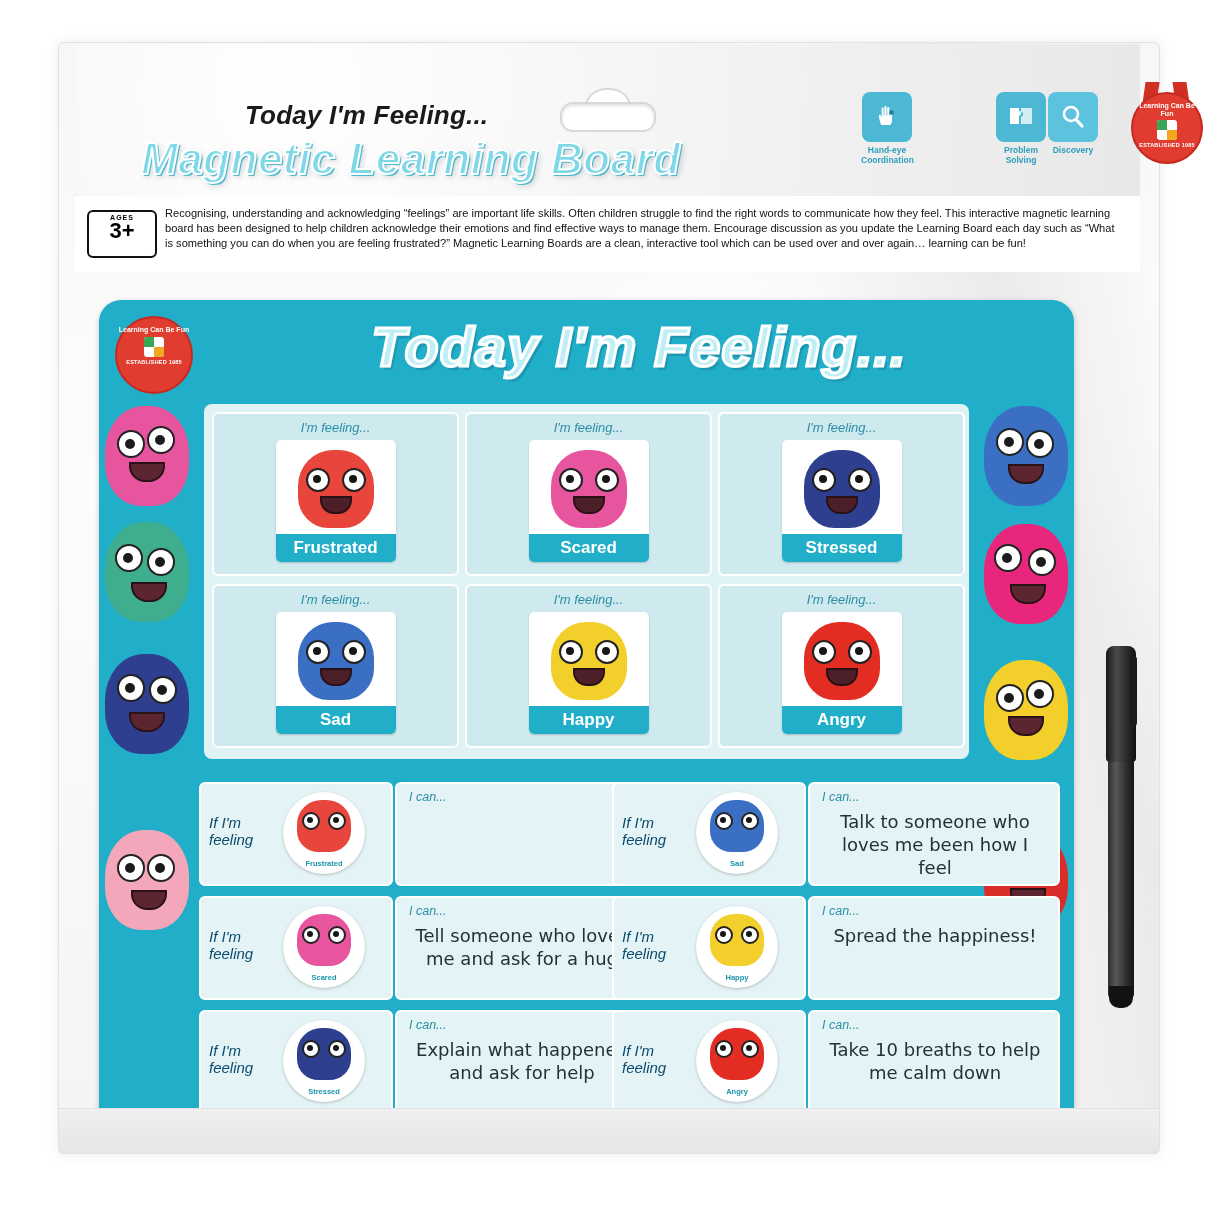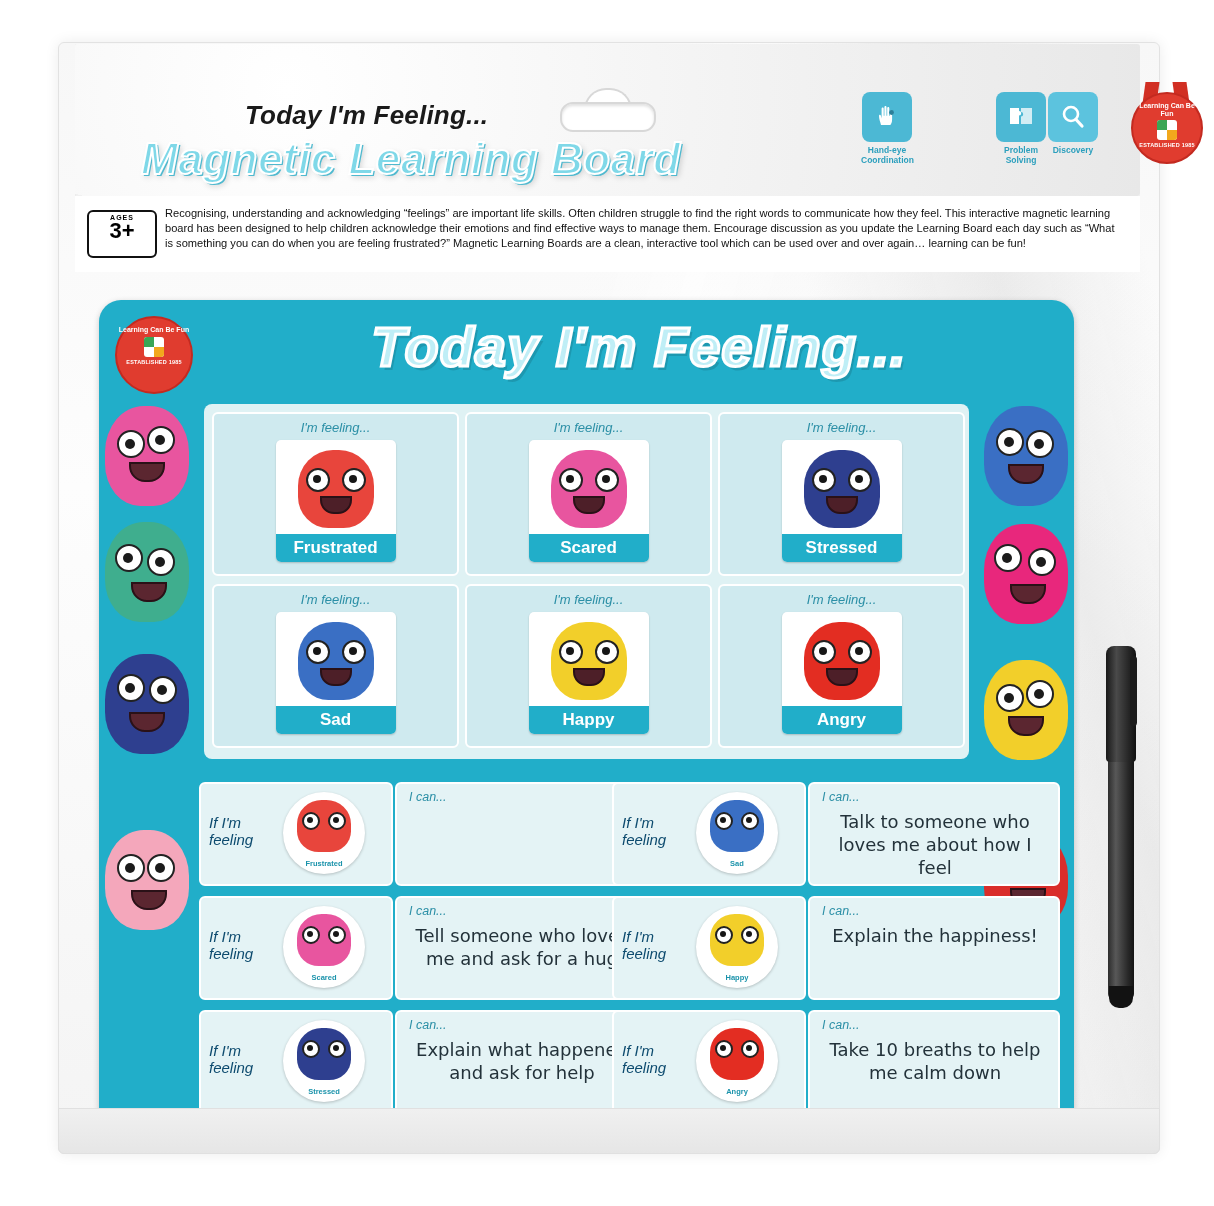--- a/index.html
+++ b/index.html
@@ -760,21 +760,21 @@
             </div>
             <div class="e r">
               <i></i>
             </div>
         </div>
         <div class="cname">Sad</div>
       </div>
     </div>
     <div class="s-can">
       <div class="t">I can...</div>
-      <div class="txt">Talk to someone who loves me about how I feel</div>
+      <div class="txt">Talk to someone who loves me been how I feel</div>
     </div>
   </div>
 
   <div class="srow" style="left:100px;top:596px;width:448px">
     <div class="s-if">
       <div class="t">If I'm feeling</div>
       <div class="chip">
         <div class="face" style="background:#e8559f">
           <div class="e l">
               <i></i>
@@ -802,21 +802,21 @@
             </div>
             <div class="e r">
               <i></i>
             </div>
         </div>
         <div class="cname">Happy</div>
       </div>
     </div>
     <div class="s-can">
       <div class="t">I can...</div>
-      <div class="txt">Explain the happiness!</div>
+      <div class="txt">Spread the happiness!</div>
     </div>
   </div>
 
   <div class="srow" style="left:100px;top:710px;width:448px">
     <div class="s-if">
       <div class="t">If I'm feeling</div>
       <div class="chip">
         <div class="face" style="background:#2e3f8f">
           <div class="e l">
               <i></i>

